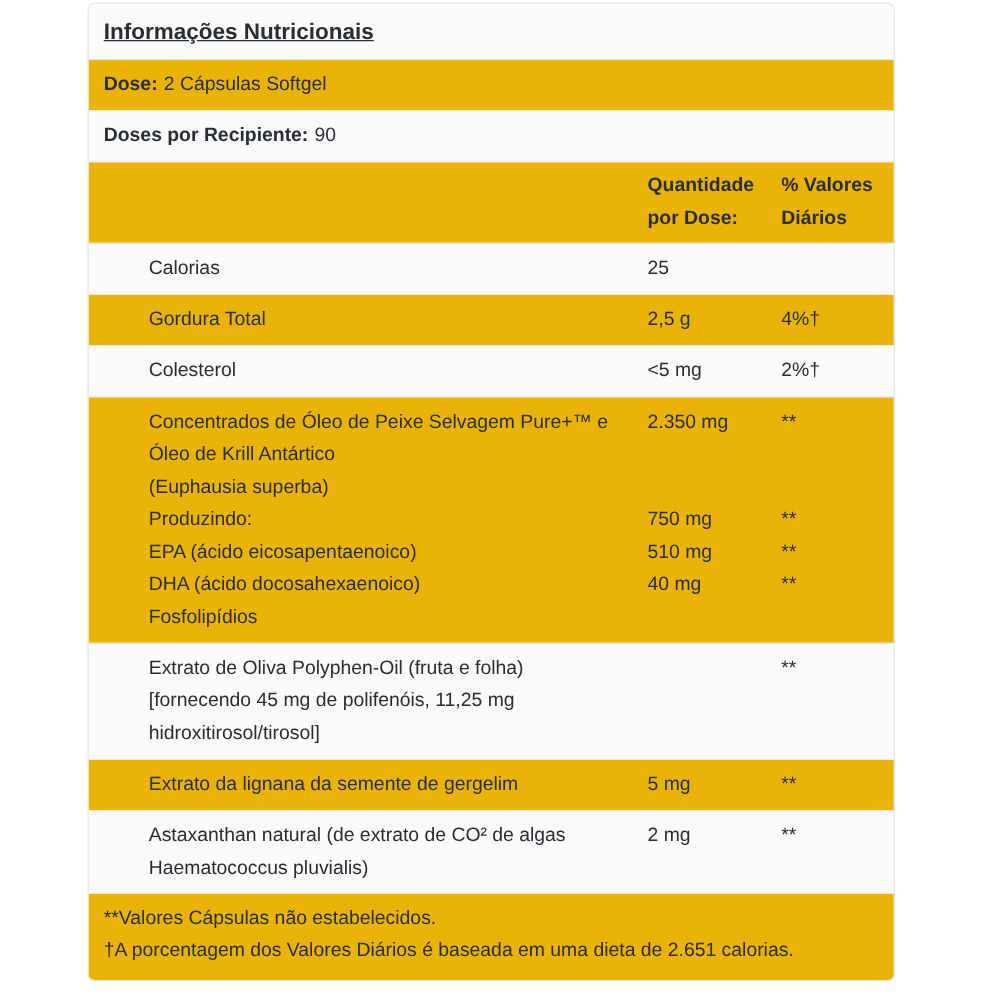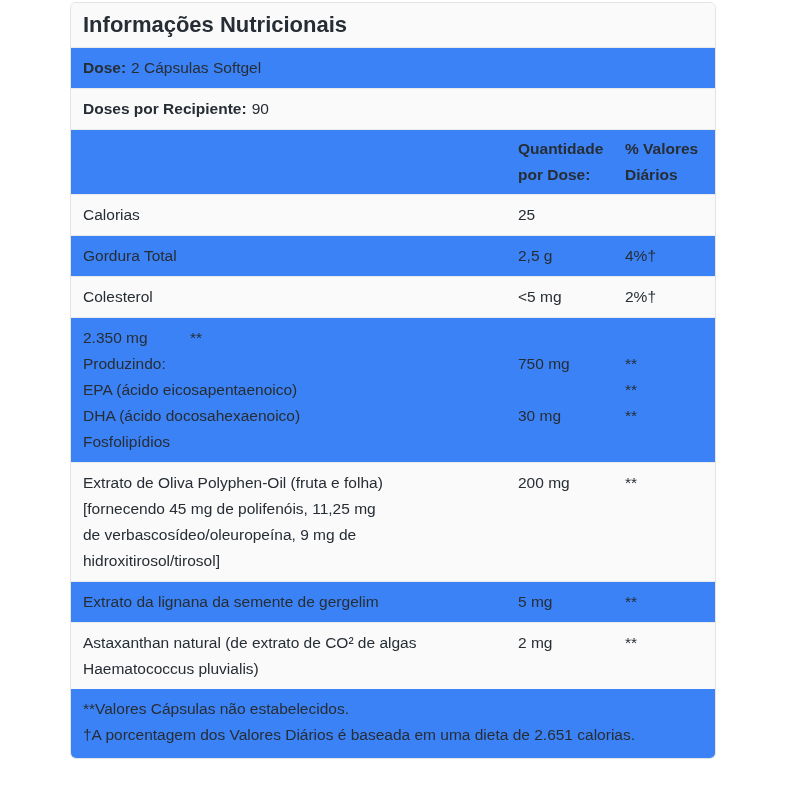--- a/index.html
+++ b/index.html
@@ -18,30 +18,30 @@
     margin:2px 0 0 70px;
     border:1px solid var(--border);
     border-radius:6px;
     overflow:hidden;
     background:#fff;
   }
   .row{
     padding:7px 12px;
     border-bottom:1px solid var(--divider);
     line-height:26px;
-    background:#3b82f6;
+    background:#eab308;
   }
   .row:last-child{border-bottom:none;}
   .stripe{background:var(--stripe);}
   .title-row{padding:9px 12px;}
-  .title{font-size:22px; font-weight:bold;}
+  .title{font-size:18px; font-weight:bold;text-decoration:underline;}
   .b{font-weight:bold;}
   .kv .label{margin-right:5px;}
   .cols{display:flex; align-items:flex-start;}
-  .c-label{flex:1 1 auto; min-width:0;}
+  .c-label{flex:1 1 auto; min-width:0;margin-left:36px;}
   .c-amount{flex:0 0 107px; width:107px;}
   .c-dv{flex:0 0 78px; width:78px;}
   .head-row{padding:6px 12px;}
   .entry{display:flex; align-items:flex-start;}
   .line{line-height:26px;}
   .footer-row{padding:7px 12px 10px 12px;}
 </style>
 </head>
 <body>
 
@@ -88,60 +88,64 @@
         <div class="entry">
           <div class="c-label">
             <div class="line">Colesterol</div>
           </div>
           <div class="c-amount">&lt;5 mg</div>
           <div class="c-dv">2%†</div>
         </div>
       </div>
       <div class="row">
         <div class="entry">
+          <div class="c-label">
+            <div class="line">Concentrados de Óleo de Peixe Selvagem Pure+™ e</div>
+            <div class="line">Óleo de Krill Antártico</div>
+            <div class="line">(Euphausia superba)</div>
+          </div>
           <div class="c-amount">2.350 mg</div>
           <div class="c-dv">**</div>
         </div>
         <div class="entry">
           <div class="c-label">
             <div class="line">Produzindo:</div>
           </div>
           <div class="c-amount">750 mg</div>
           <div class="c-dv">**</div>
         </div>
         <div class="entry">
           <div class="c-label">
             <div class="line">EPA (ácido eicosapentaenoico)</div>
           </div>
+          <div class="c-amount">510 mg</div>
           <div class="c-dv">**</div>
         </div>
         <div class="entry">
           <div class="c-label">
             <div class="line">DHA (ácido docosahexaenoico)</div>
           </div>
-          <div class="c-amount">30 mg</div>
+          <div class="c-amount">40 mg</div>
           <div class="c-dv">**</div>
         </div>
         <div class="entry">
           <div class="c-label">
             <div class="line">Fosfolipídios</div>
           </div>
           <div class="c-amount"></div>
           <div class="c-dv"></div>
         </div>
       </div>
       <div class="row stripe">
         <div class="entry">
           <div class="c-label">
             <div class="line">Extrato de Oliva Polyphen-Oil (fruta e folha)</div>
             <div class="line">[fornecendo 45 mg de polifenóis, 11,25 mg</div>
-            <div class="line">de verbascosídeo/oleuropeína, 9 mg de</div>
             <div class="line">hidroxitirosol/tirosol]</div>
           </div>
-          <div class="c-amount">200 mg</div>
           <div class="c-dv">**</div>
         </div>
       </div>
       <div class="row">
         <div class="entry">
           <div class="c-label">
             <div class="line">Extrato da lignana da semente de gergelim</div>
           </div>
           <div class="c-amount">5 mg</div>
           <div class="c-dv">**</div>

